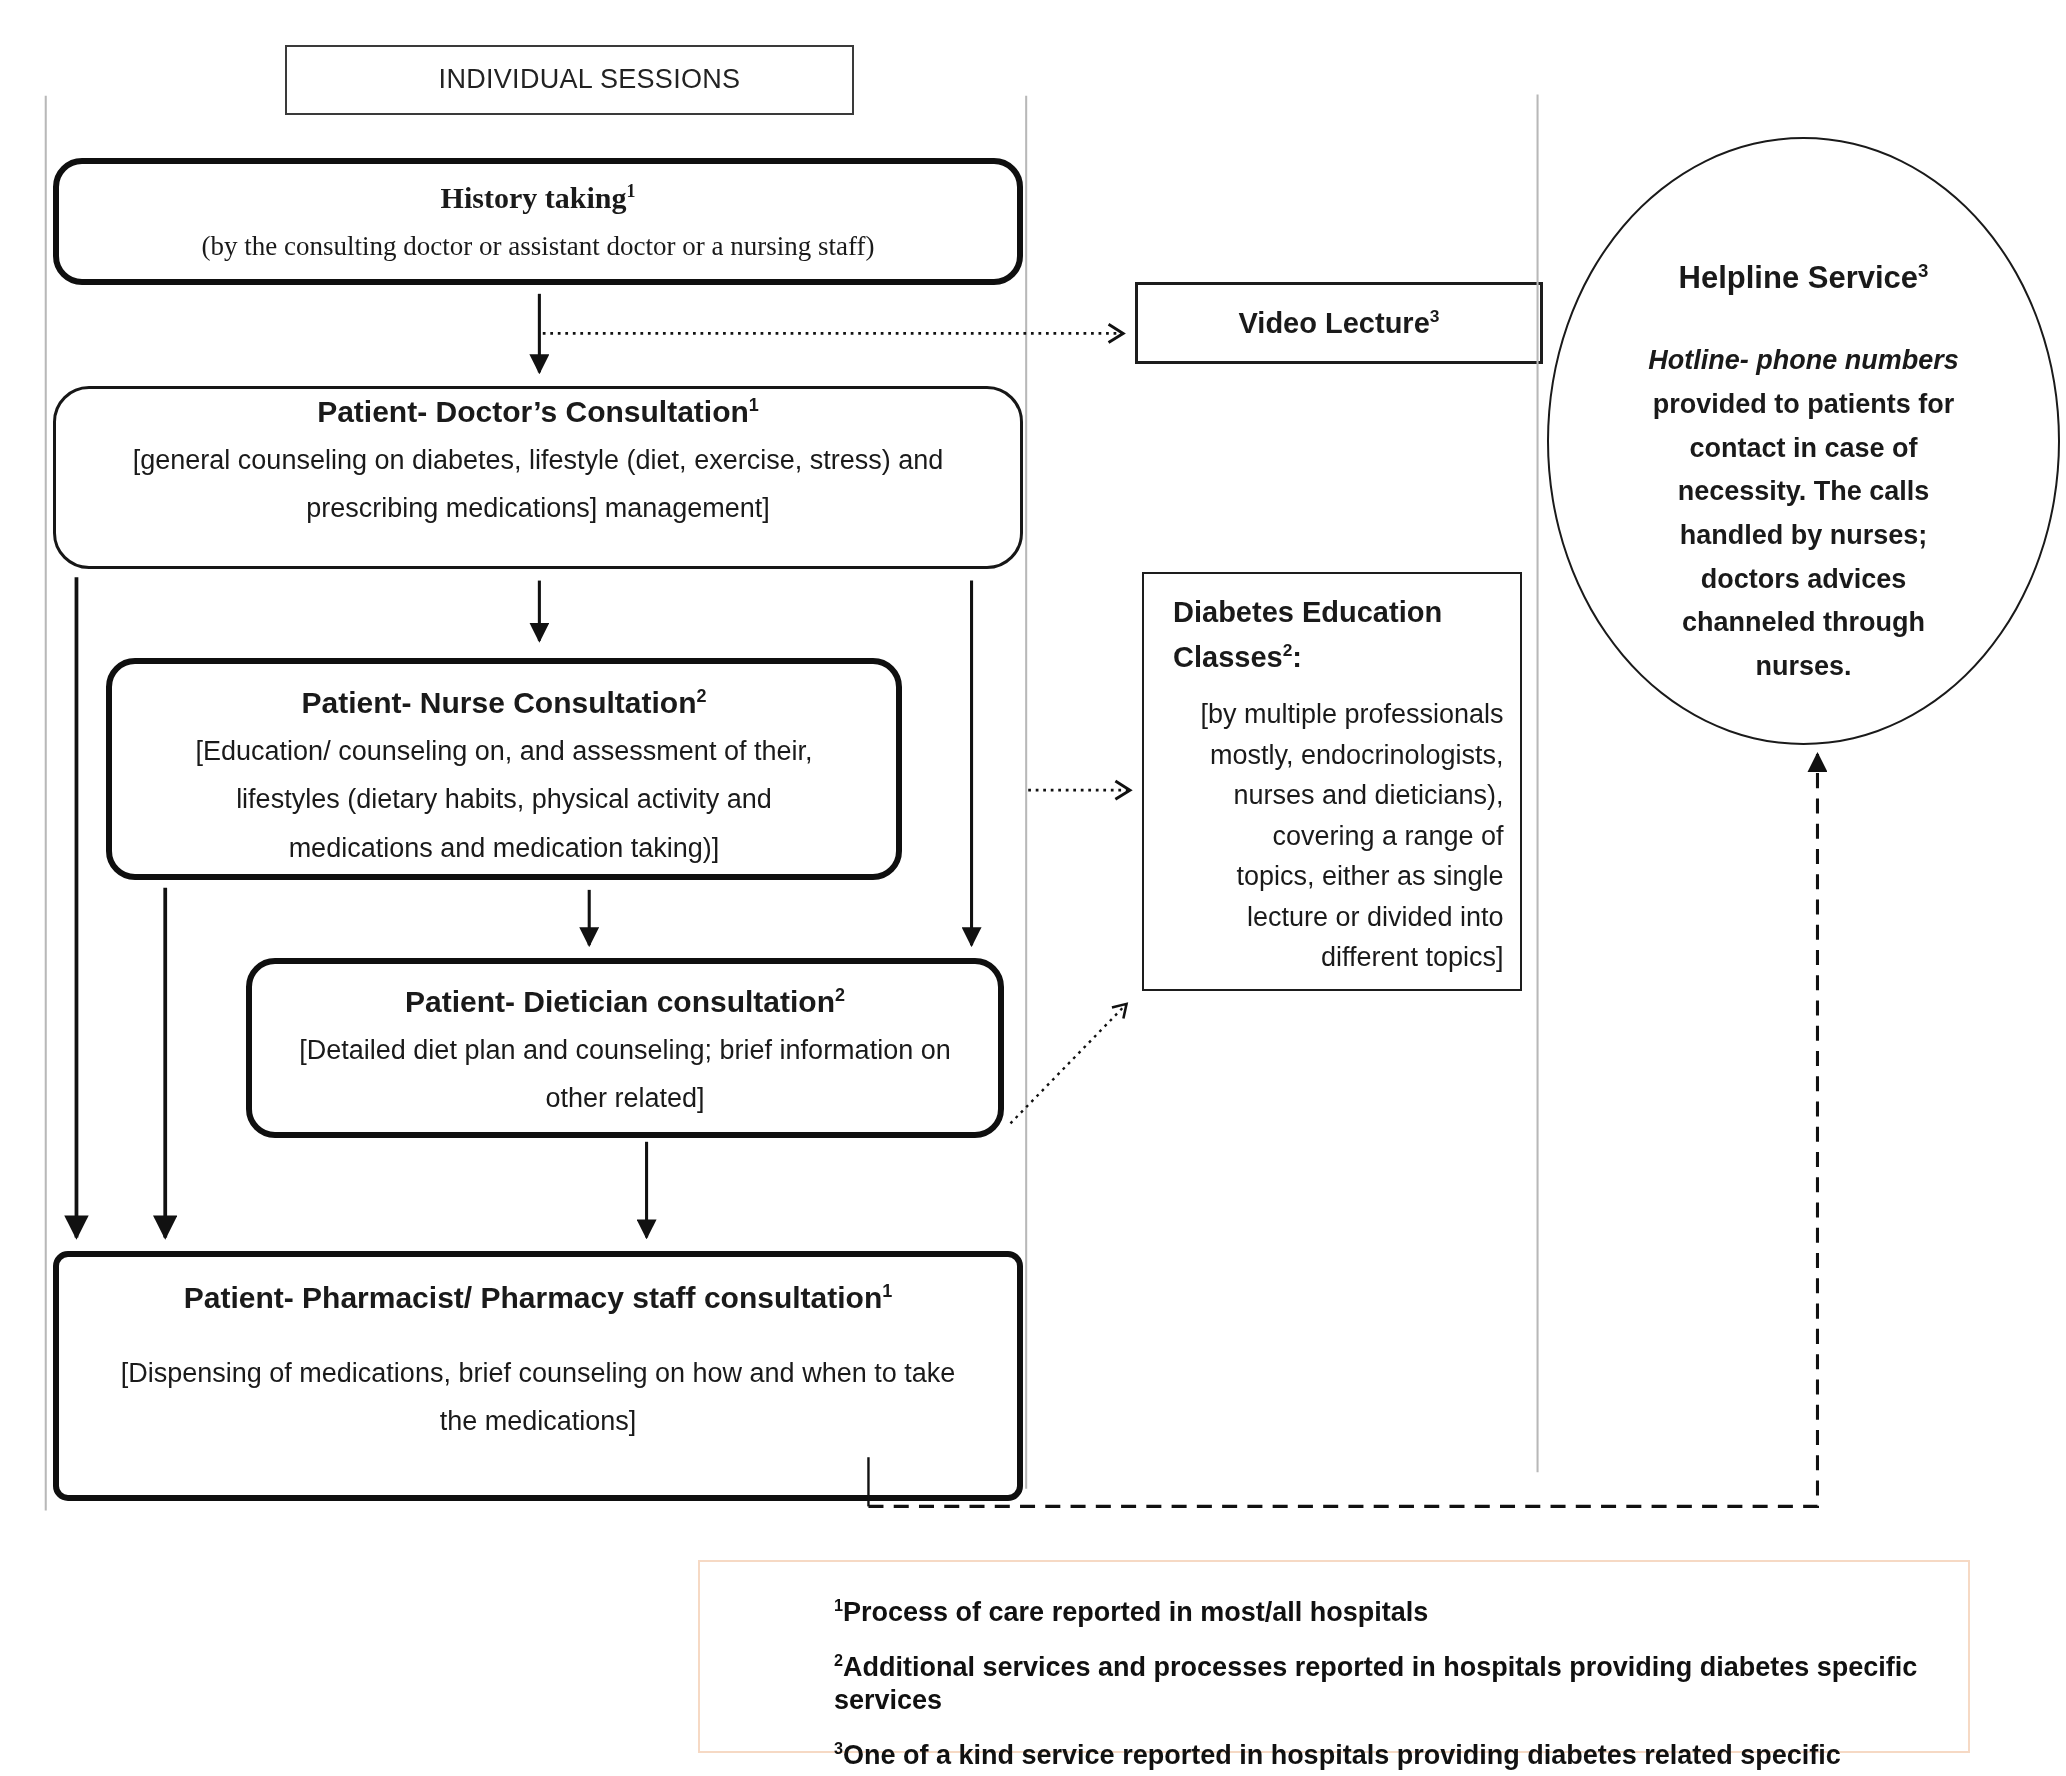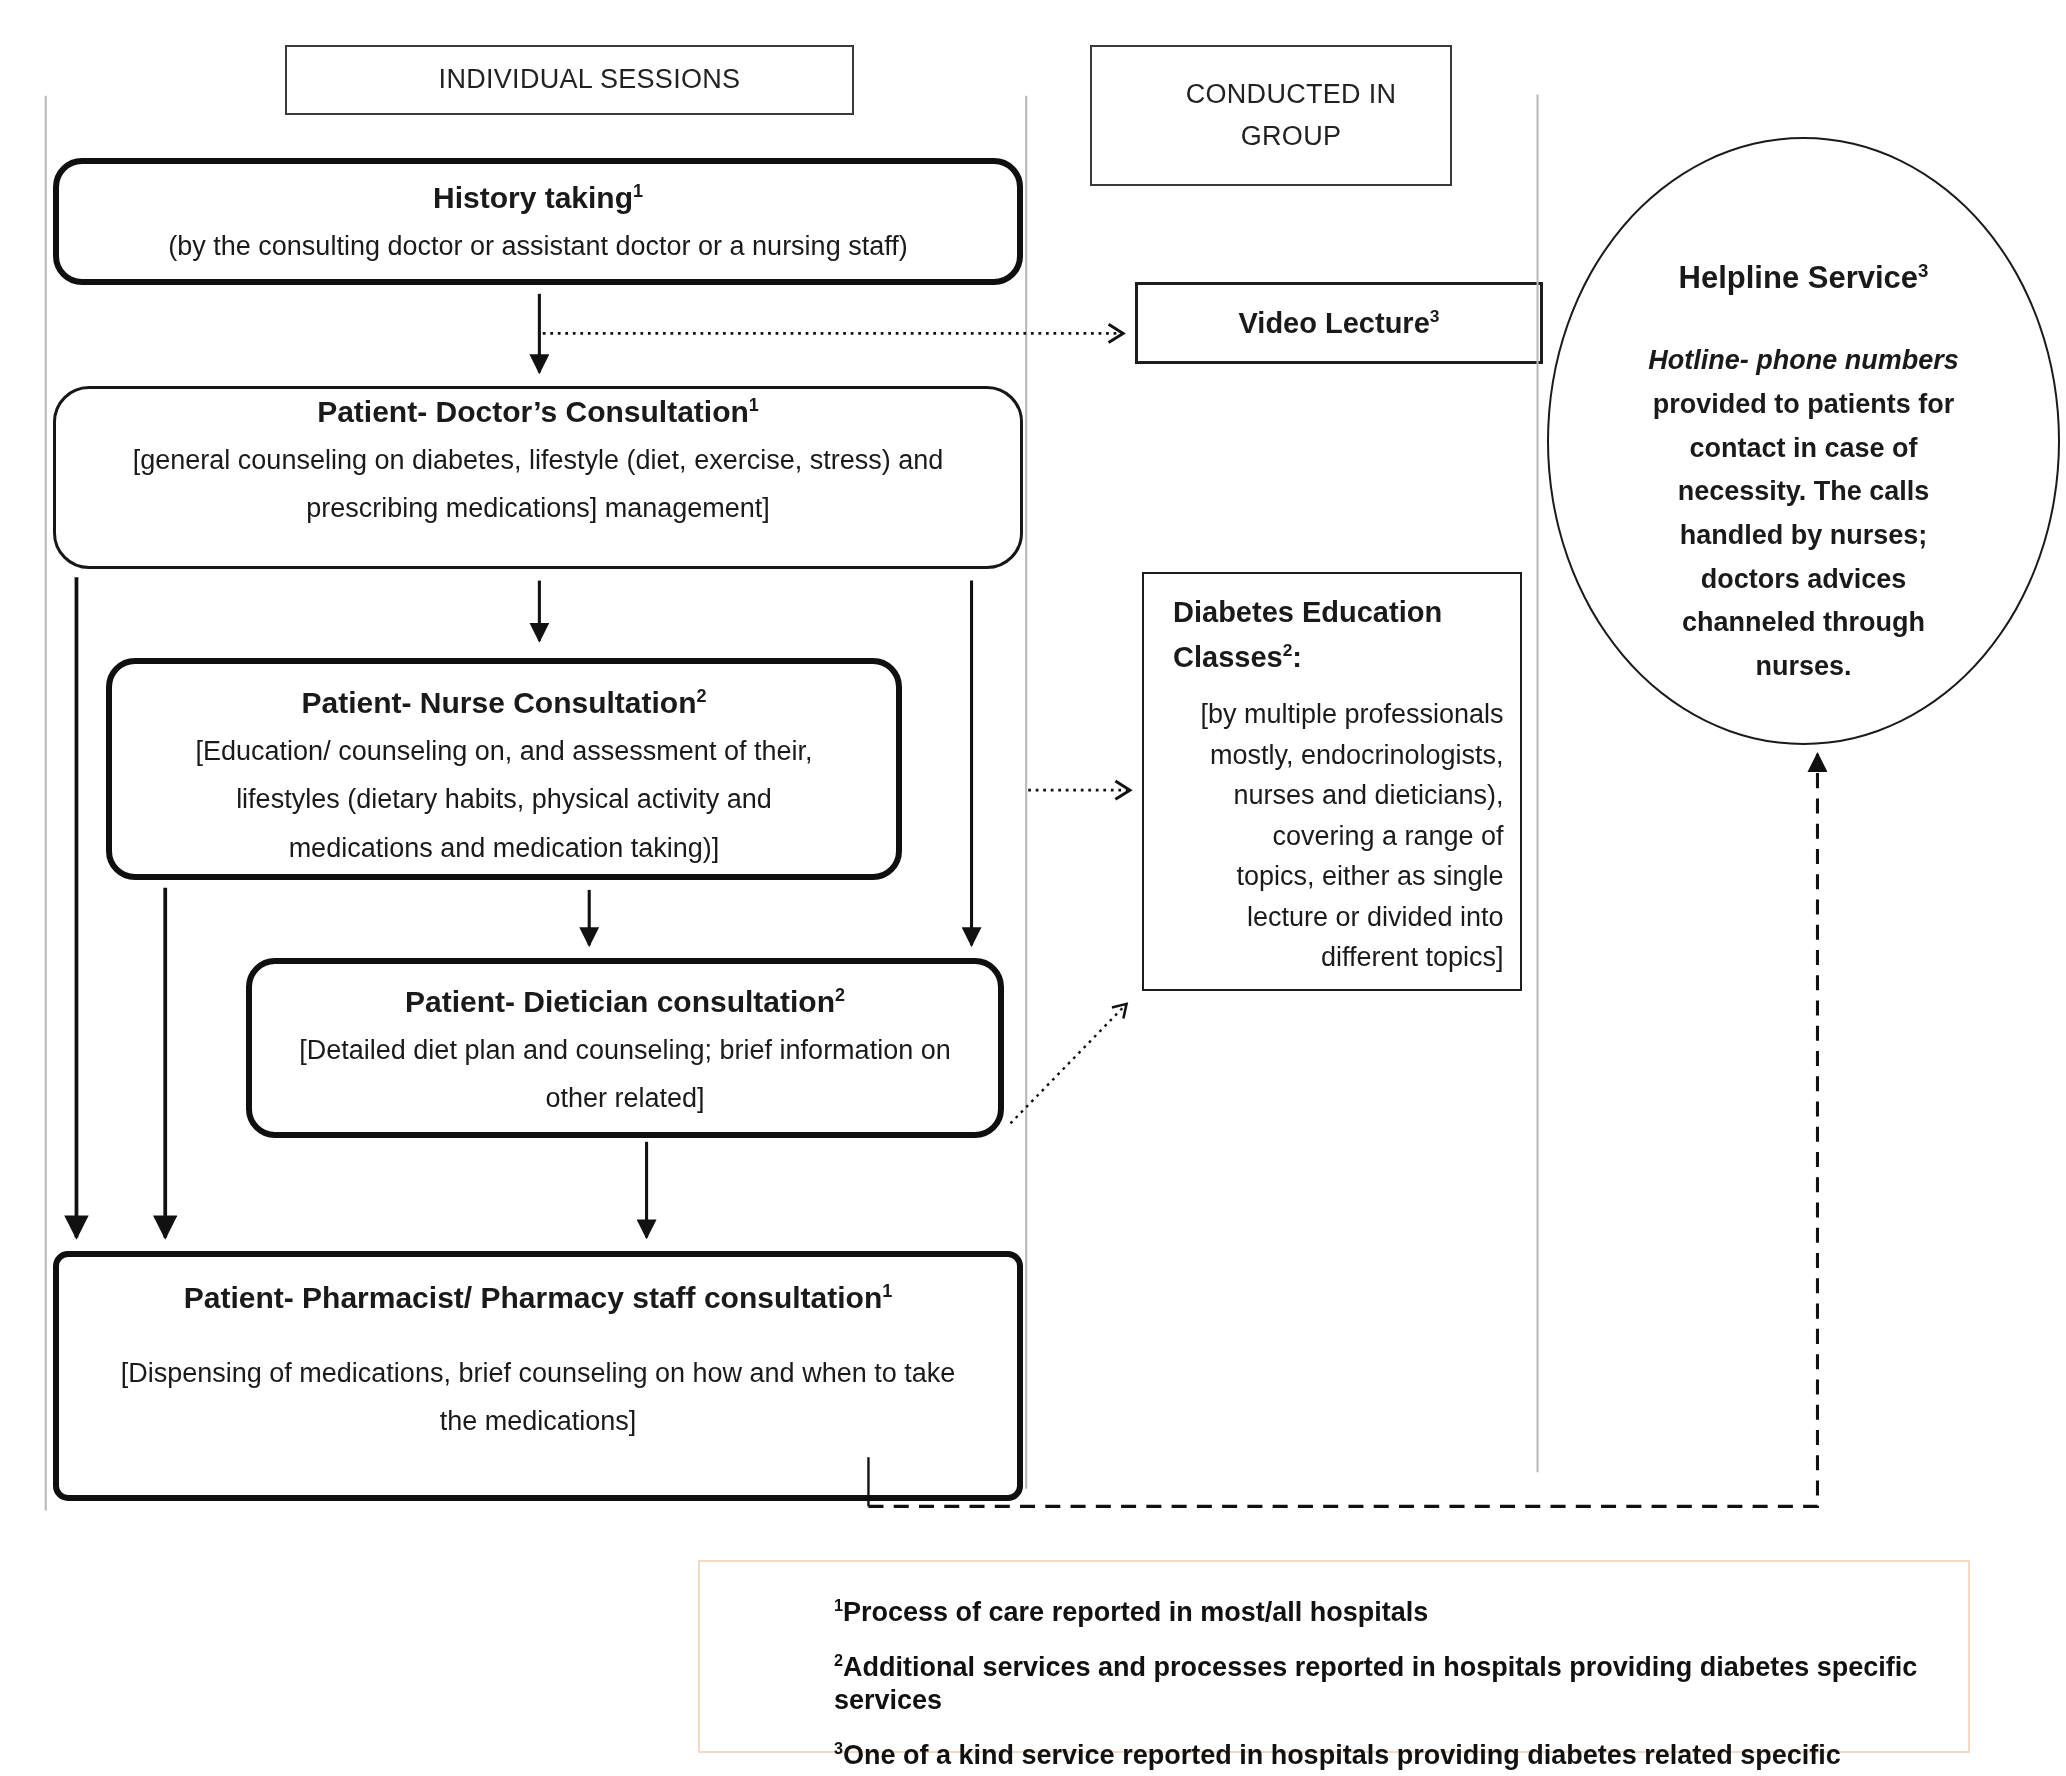--- a/index.html
+++ b/index.html
@@ -12,21 +12,21 @@
   .box{position:absolute;background:#ffffff;text-align:center;}
   .hdr{border:2px solid #3a3a3a;display:flex;flex-direction:column;align-items:center;justify-content:center;
        font-size:27px;letter-spacing:0.3px;line-height:1.55;color:#222;padding-left:40px;}
   .thick{border:6.1px solid #0f0f0f;border-radius:29px;}
   .mid{border:3.4px solid #171717;border-radius:36px;}
   .thin{border:2.7px solid #1d1d1d;}
   .box-title{font-size:30px;font-weight:bold;line-height:1.55;}
   .box-body{font-size:27px;line-height:1.8;}
   .line{white-space:nowrap;}
   sup{font-size:60%;line-height:0;vertical-align:super;font-weight:inherit;}
-  .history{left:53px;top:158px;width:970px;height:127px;padding-top:11px;}
+  .history{left:53px;top:158px;width:970px;height:127px;padding-top:11px;font-family:Liberation Serif, serif;}
   .doctor{left:53px;top:386px;width:970px;height:183px;padding-top:0;}
   .nurse{left:106px;top:658px;width:796px;height:222px;padding-top:16.4px;}
   .dietician{left:246px;top:958px;width:758px;height:180px;padding-top:15px;}
   .pharmacist{left:53px;top:1251px;width:970px;height:250px;padding-top:18px;border-radius:15px;}
   .pharmacist .box-body{margin-top:27px;}
   .video{left:1135px;top:282px;width:408px;height:82px;display:flex;align-items:center;justify-content:center;border:3.4px solid #1d1d1d;}
   .video .box-title{font-size:29px;}
   .education{left:1142px;top:572px;width:380px;height:419px;text-align:left;padding:16.4px 16.4px 0 29px;}
   .education .box-title{font-size:29px;line-height:1.55;}
   .education .box-body{margin-top:14px;font-size:27px;line-height:1.5;text-align:right;}
@@ -40,24 +40,20 @@
              text-align:left;padding:34px 20.5px 0 134px;}
   .footnote{font-size:27px;font-weight:bold;line-height:1.2;margin-bottom:23px;color:#111;}
 </style>
 </head>
 <body>
 
 <div class="canvas">
 
   <div class="box hdr ihdr">
     <div>INDIVIDUAL SESSIONS</div>
-  </div>
-  <div class="box hdr ghdr">
-    <div>CONDUCTED IN</div>
-    <div>GROUP</div>
   </div>
 
   <div class="box thick history">
     <div class="box-title">
       <span>History taking</span><sup>1</sup>
     </div>
     <div class="box-body">
       <div class="line">(by the consulting doctor or assistant doctor or a nursing staff)</div>
     </div>
   </div>

